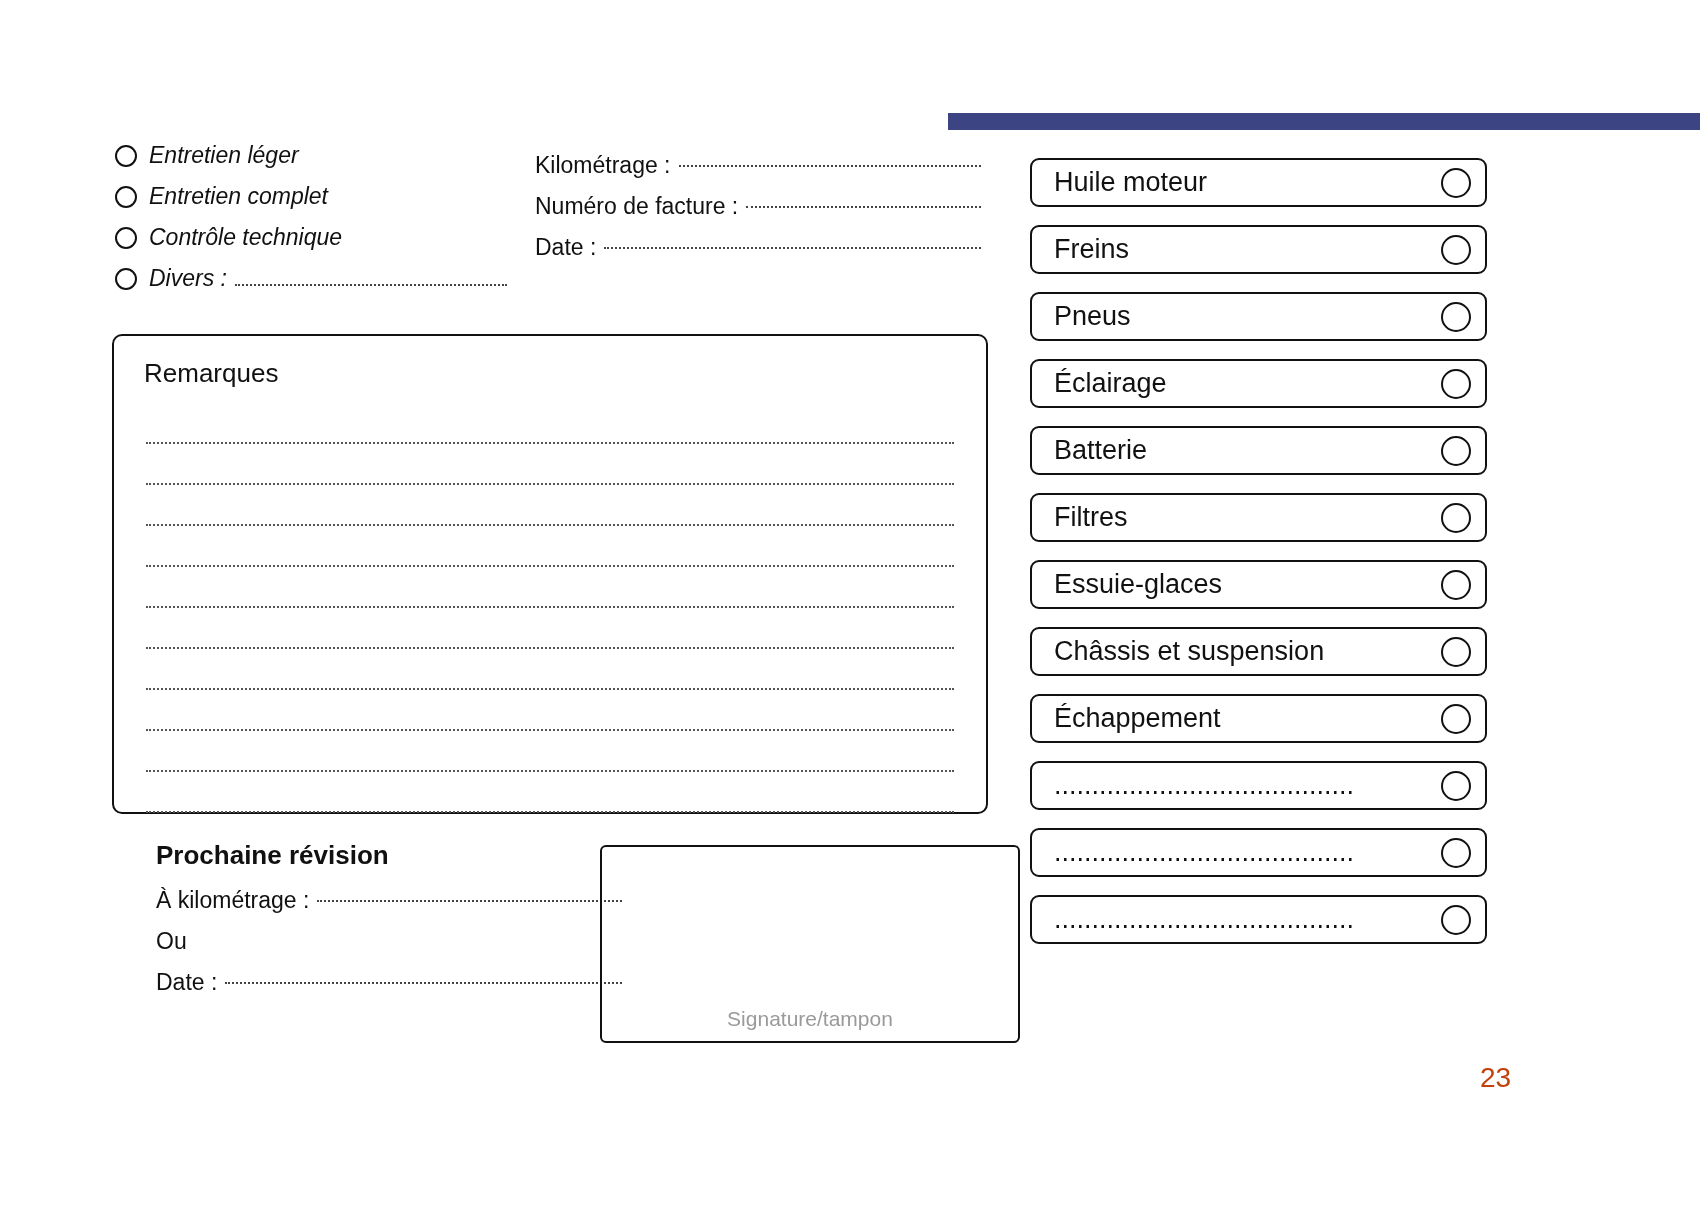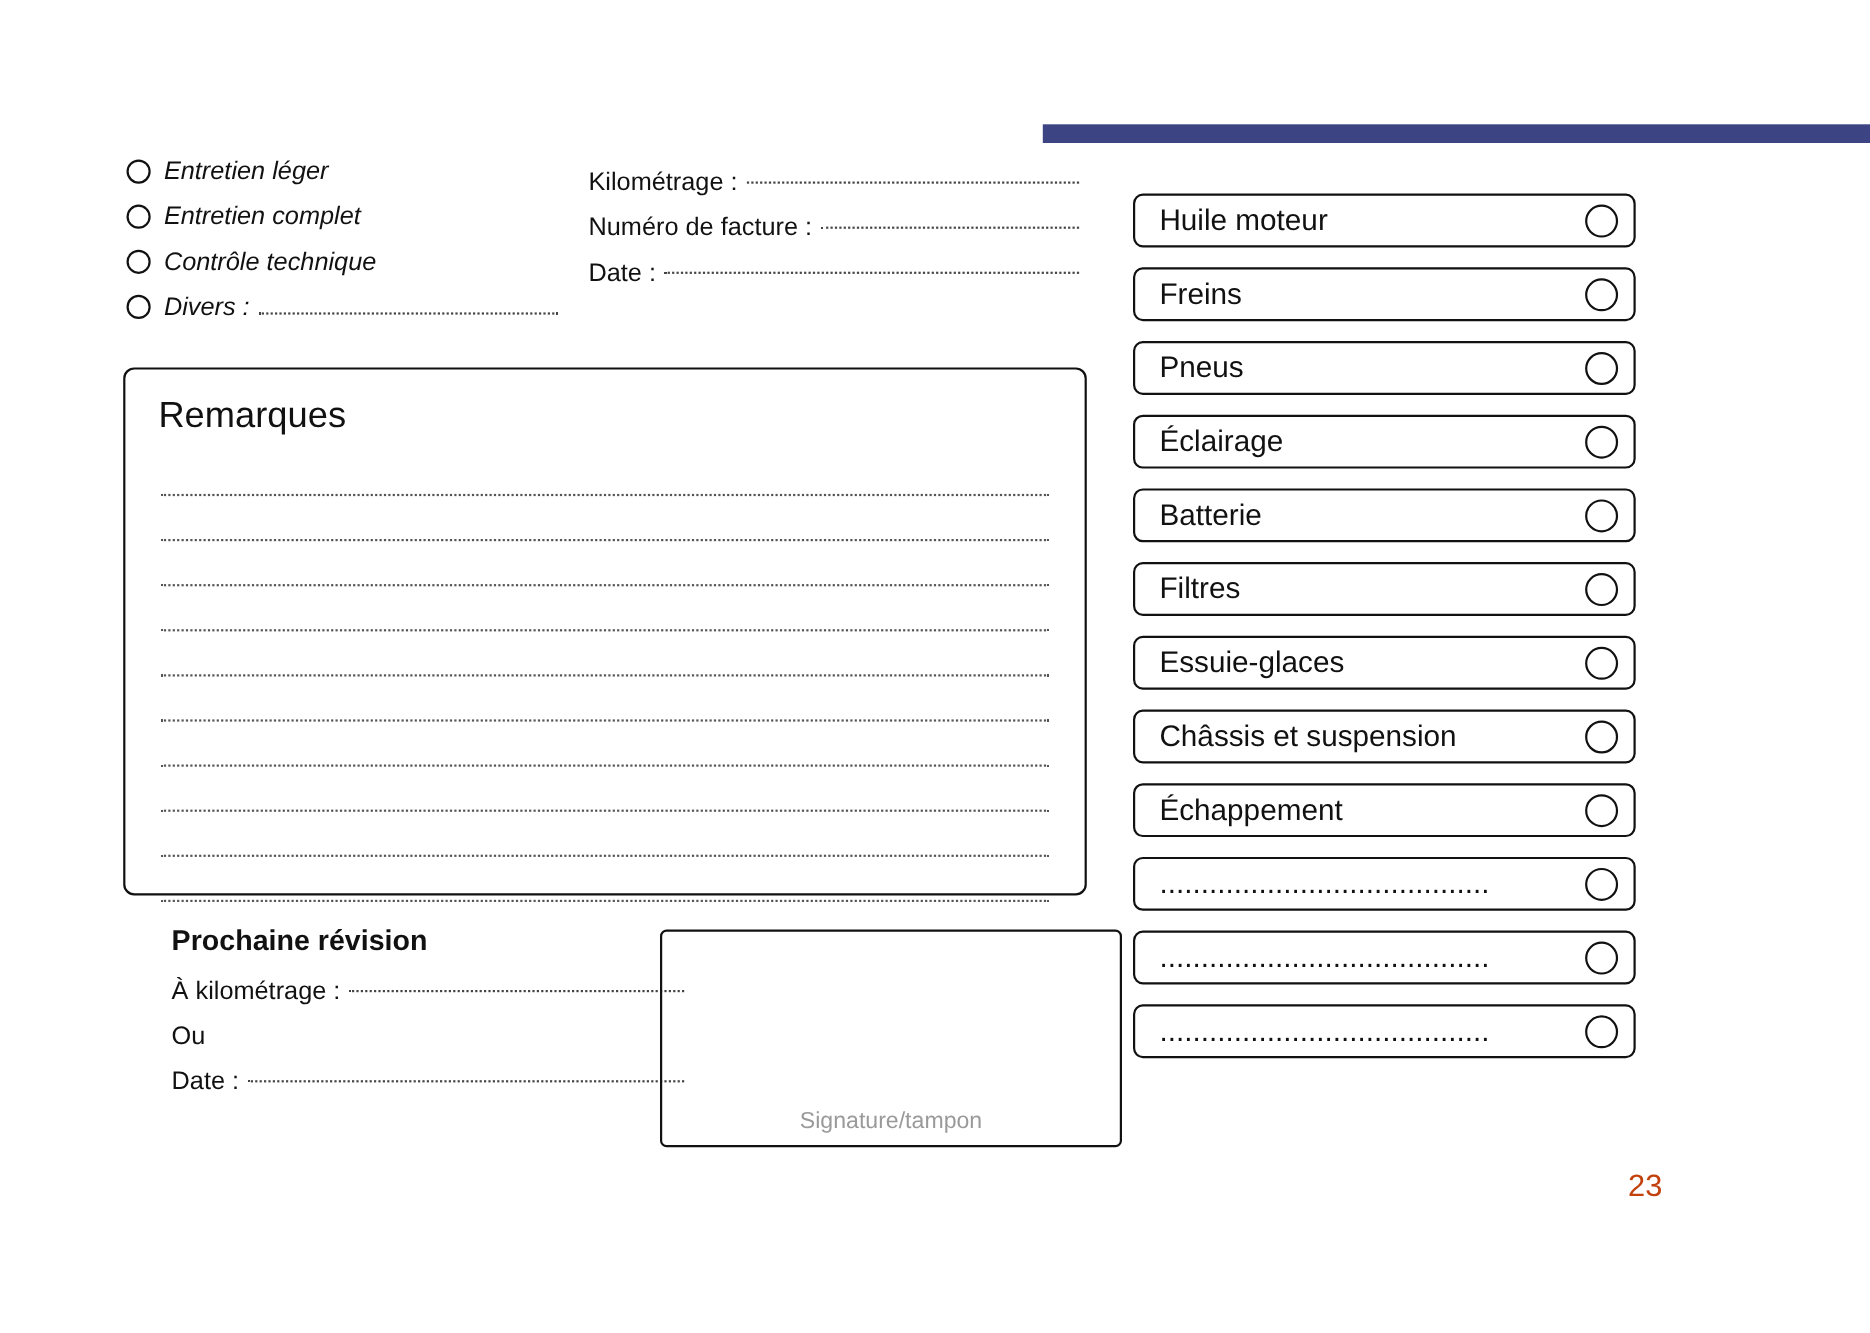--- a/index.html
+++ b/index.html
@@ -70,21 +70,21 @@
   
   .remarks-box {
     position: absolute;
     left: 112px; top: 334px;
     width: 876px; height: 480px;
     border: 2px solid #111;
     border-radius: 10px;
     padding: 22px 30px 0 30px;
   }
   .remarks-title {
-    font-size: 33px;
+    font-size: 26px;
     margin-bottom: 14px;
   }
   .remarks-line {
     height: 41px;
     border-bottom: 2px dotted #555;
     margin: 0 2px;
   }
   .remarks-line:first-of-type { height: 24px; }
 
   
@@ -118,21 +118,21 @@
     position: absolute;
     left: 0; right: 0; bottom: 10px;
     text-align: center;
     color: #9a9a9a;
     font-size: 21px;
   }
 
   
   .checklist {
     position: absolute;
-    left: 1030px; top: 176px;
+    left: 1030px; top: 158px;
     width: 457px;
   }
   .check-item {
     display: flex;
     align-items: center;
     height: 49px;
     border: 2px solid #111;
     border-radius: 9px;
     padding: 0 14px 0 22px;
     margin-bottom: 18px;

